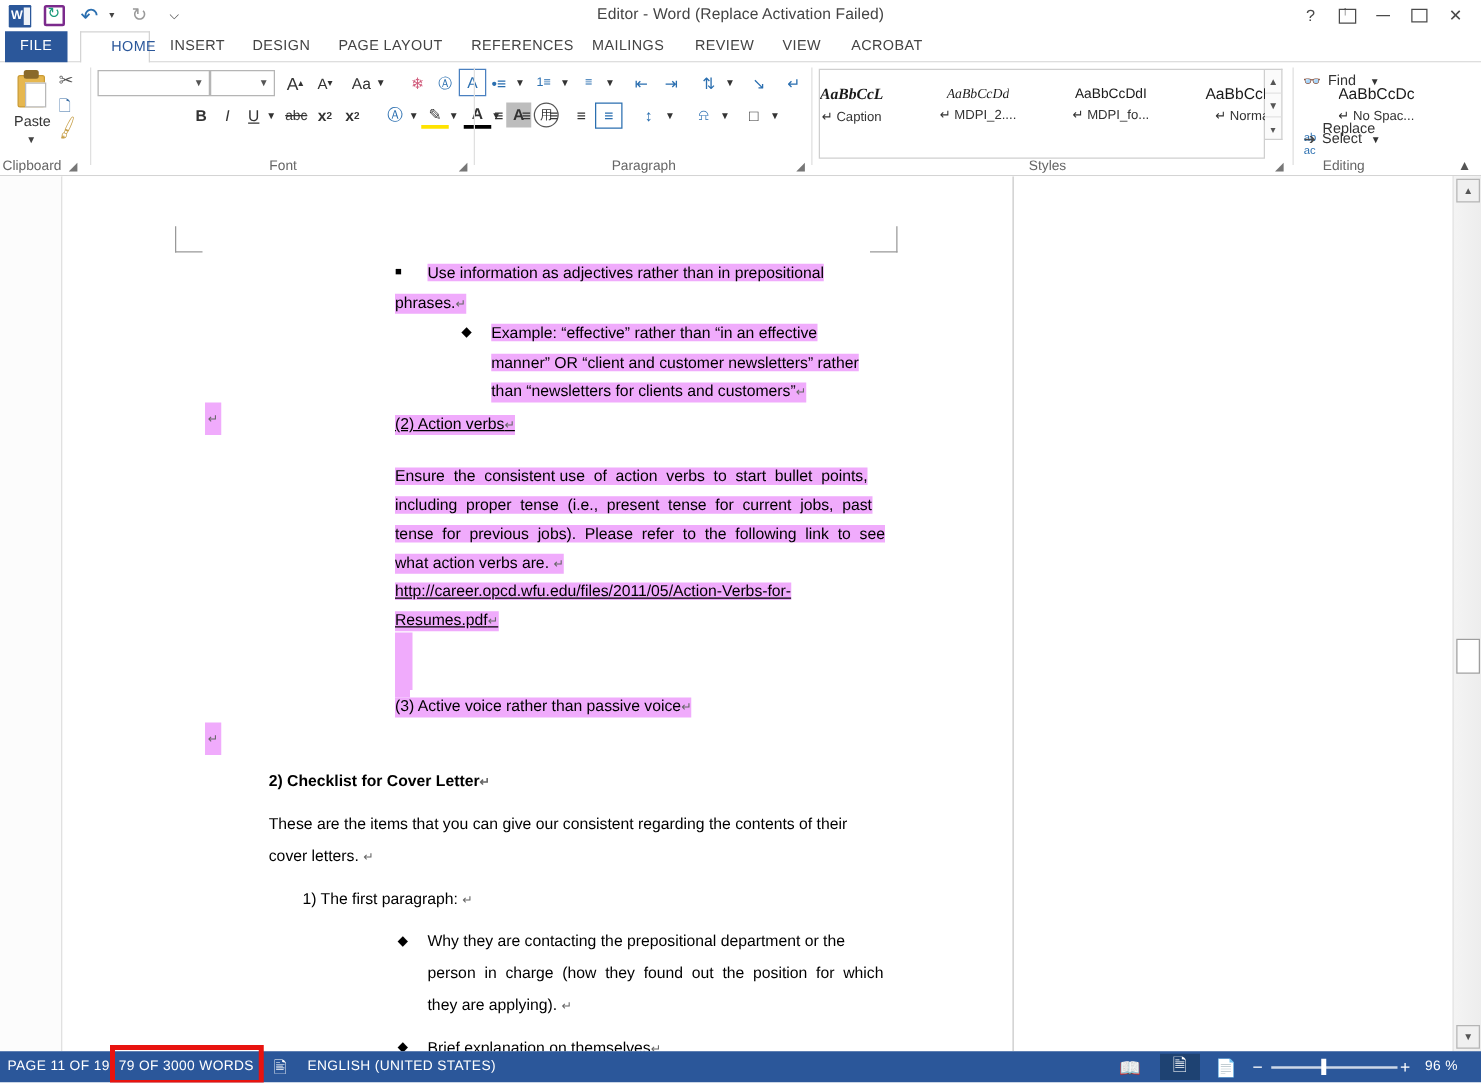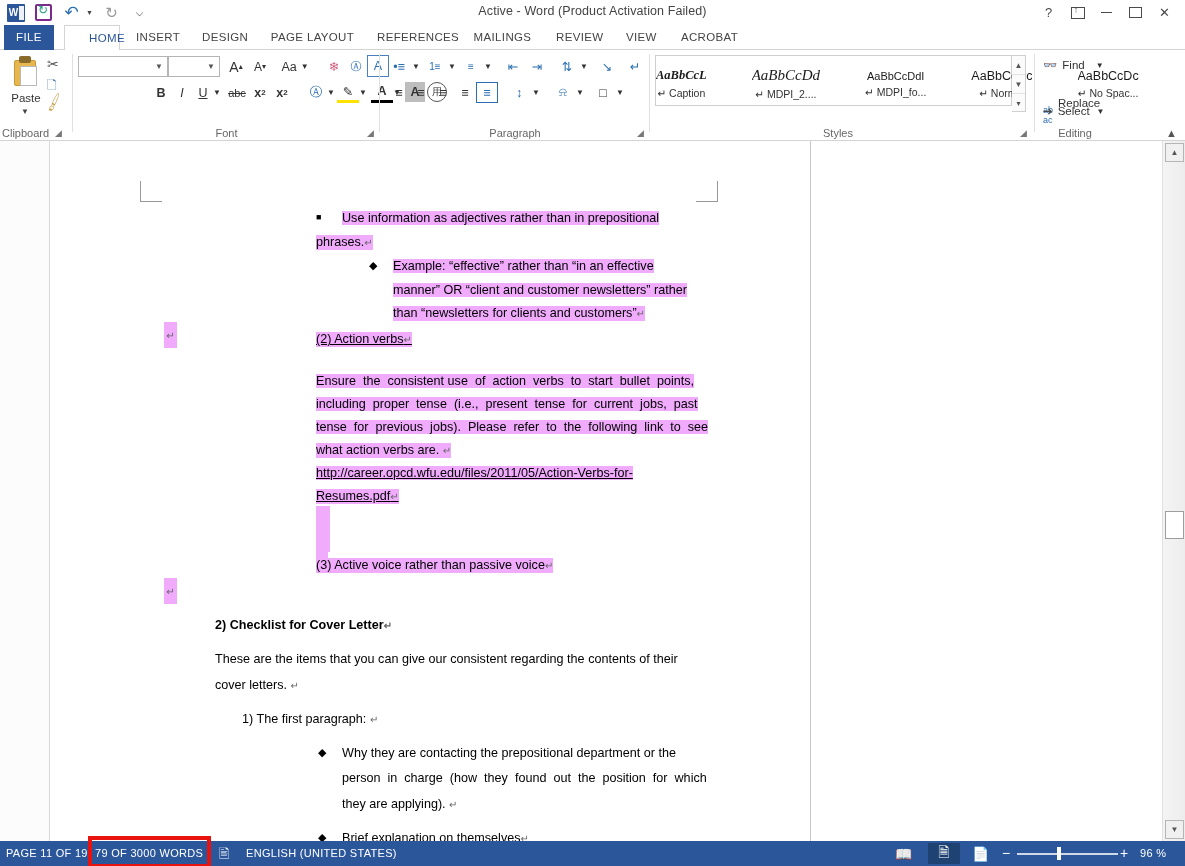--- a/index.html
+++ b/index.html
@@ -115,21 +115,21 @@
     position:absolute; display:flex; align-items:center; justify-content:center;
     color:#333; font-size:12.5px;
   }
 
   
   #g-paragraph { left:380px; width:270px; }
 
   
   #g-styles { left:650px; width:385px; }
   .stylebox {
-    position:absolute; left:5px; top:5px; width:357px; height:51px;
+    position:absolute; left:5px; top:5px; width:357px; height:72px;
     border:1px solid #cfcfcf; background:#fff; display:flex;gap:44px;
   }
   .stylecell {
     width:71.4px; height:55px; display:flex; flex-direction:column;
     align-items:center; justify-content:center; border-right:1px solid transparent;
   }
   .stylepreview { font-size:12.5px; color:#1a1a1a; white-space:nowrap; overflow:hidden; }
   .stylename { font-size:10.5px; color:#333; margin-top:4px; white-space:nowrap; overflow:hidden; max-width:68px;}
   .stylescroll {
     position:absolute; left:362px; top:5px; width:14px; height:57px;
@@ -226,21 +226,21 @@
       <div class="ic">
           <span class="undoic">↶</span>
         </div>
       <span class="tinycaret">▼</span>
       <div class="ic">
           <span class="redoic">↻</span>
         </div>
       <div class="ic qatmore">⌵</div>
     </div>
 
-    <div class="wintitle">Active - Word (Product Activation Failed)</div>
+    <div class="wintitle">Editor - Word (Replace Activation Failed)</div>
 
     <div class="wincontrols">
       <div>?</div>
       <div>
           <div class="ribbonopt"></div>
         </div>
       <div class="minbtn"></div>
       <div class="maxbtn"></div>
       <div>✕</div>
     </div>
@@ -361,21 +361,21 @@
       <div class="divider"></div>
     </div>
 
     <div class="grp" id="g-styles">
       <div class="stylebox">
         <div class="stylecell">
           <div class="stylepreview" style="font-style:italic;font-family:'Liberation Serif',serif;font-weight:bold;">AaBbCcL</div>
           <div class="stylename">↵ <span>Caption</span></div>
         </div>
         <div class="stylecell">
-          <div class="stylepreview" style="font-style:italic;font-family:'Liberation Serif',serif;font-size:15px;">AaBbCcDd</div>
+          <div class="stylepreview" style="font-style:italic;font-family:'Liberation Serif',serif;font-size:11px;">AaBbCcDd</div>
           <div class="stylename">↵ <span>MDPI_2....</span></div>
         </div>
         <div class="stylecell">
           <div class="stylepreview" style="font-size:11px;">AaBbCcDdI</div>
           <div class="stylename">↵ <span>MDPI_fo...</span></div>
         </div>
         <div class="stylecell">
           <div class="stylepreview">AaBbCcDc</div>
           <div class="stylename">↵ <span>Normal</span></div>
         </div>

